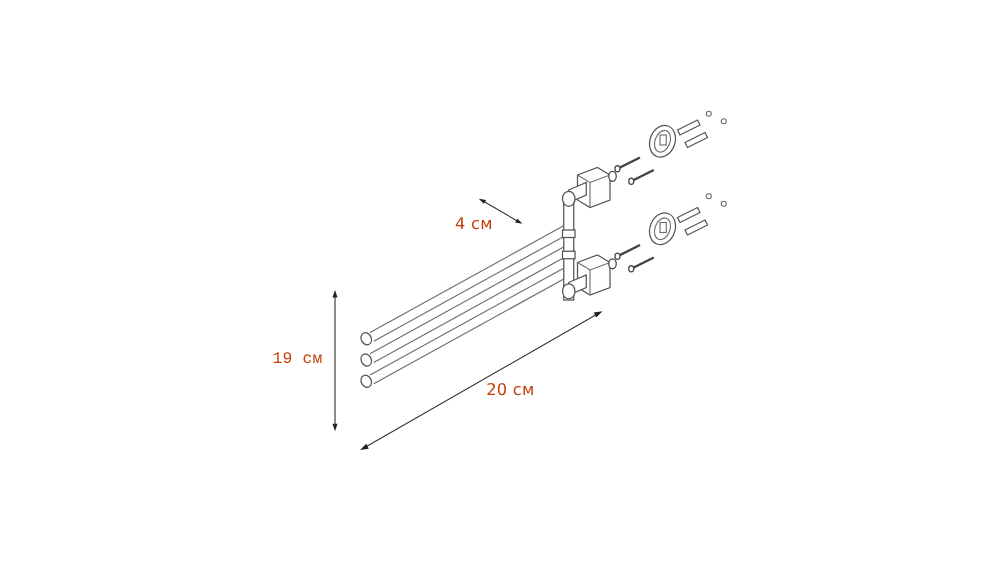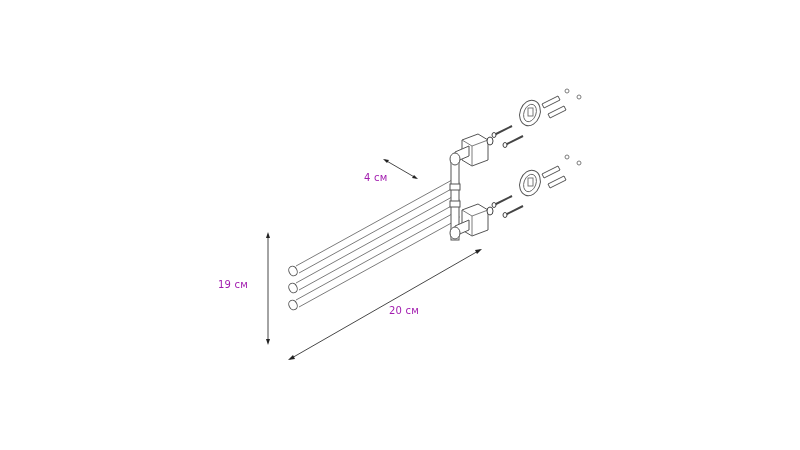--- a/index.html
+++ b/index.html
@@ -1,18 +1,18 @@
 <!DOCTYPE html>
 <html><head>
   <meta charset="utf-8">
   <style>
     html, body { margin: 0; padding: 0; background: #ffffff; }
     body { width: 800px; height: 450px; position: relative; overflow: hidden; font-family: "DejaVu Sans", sans-serif; }
     #stage { position: absolute; left: 0; top: 0; width: 800px; height: 450px; }
-    .dim-label { position: absolute; font-size: 10px; color: #a21caf; white-space: nowrap; letter-spacing: 0.2px; }
+    .dim-label { position: absolute; font-size: 13px; color: #c2410c; white-space: nowrap; letter-spacing: 0.2px; }
     svg { position: absolute; left: 0; top: 0; }
     .ln { stroke: #6d6d6d; stroke-width: 0.9; fill: none; }
     .lnd { stroke: #555555; stroke-width: 1; fill: #ffffff; }
     .dim { stroke: #333333; stroke-width: 0.9; fill: none; }
     .arr { fill: #222222; stroke: none; }
     .scr { stroke: #444; stroke-width: 1; fill: #fff; }
   </style>
 </head>
 <body>
 
@@ -116,15 +116,15 @@
     </g>
 
     <g>
       <line class="dim" x1="290" y1="359" x2="480" y2="250"></line>
       <polygon class="arr" points="288,360 293,355 295,359"></polygon>
       <polygon class="arr" points="482,249 477,254 475,250"></polygon>
     </g>
   </svg>
 
   <div class="dim-label" style="left:364px; top:172px;">4 см</div>
-  <div class="dim-label" style="left:218px; top:279px;">19 см</div>
+  <div class="dim-label" style="left:218px; top:279px;font-family:Liberation Mono, monospace;">19 см</div>
   <div class="dim-label" style="left:389px; top:305px;">20 см</div>
 </div>
 
 </body></html>

